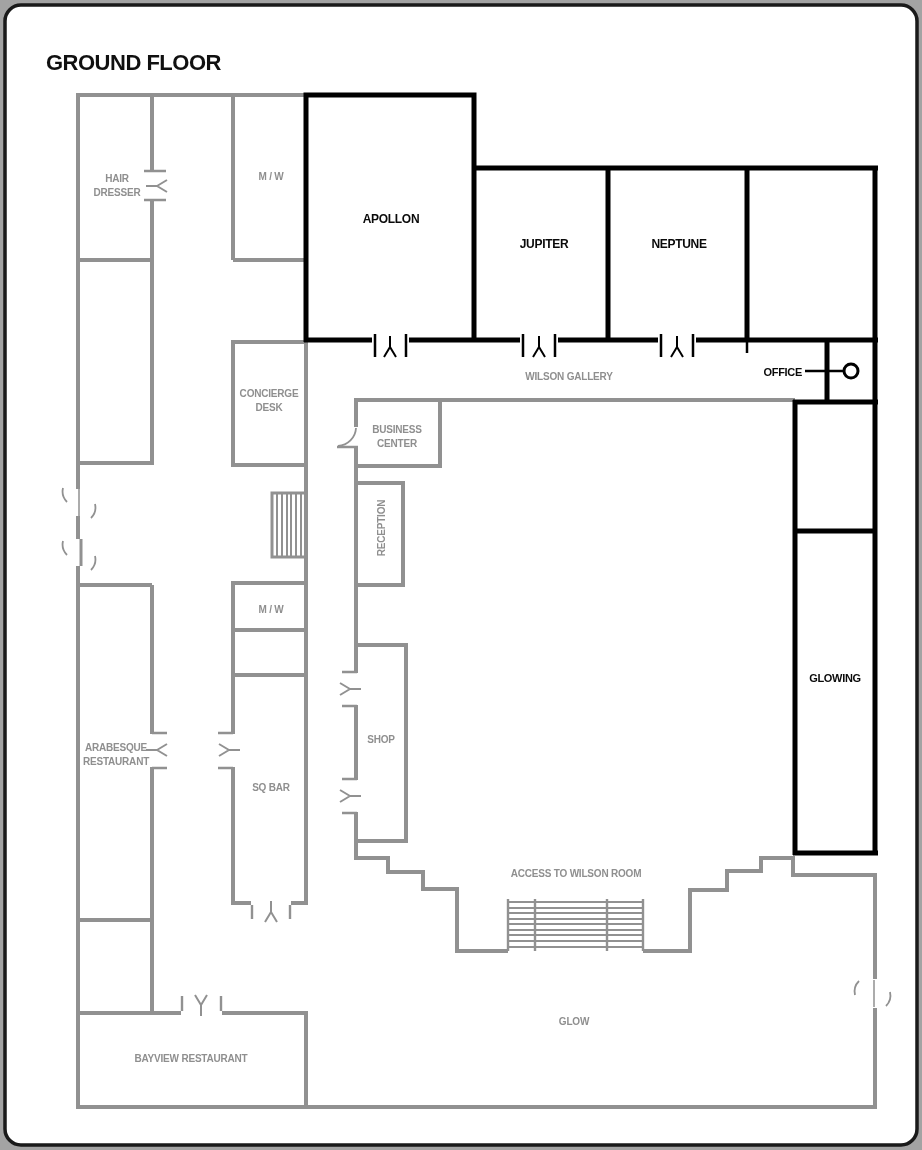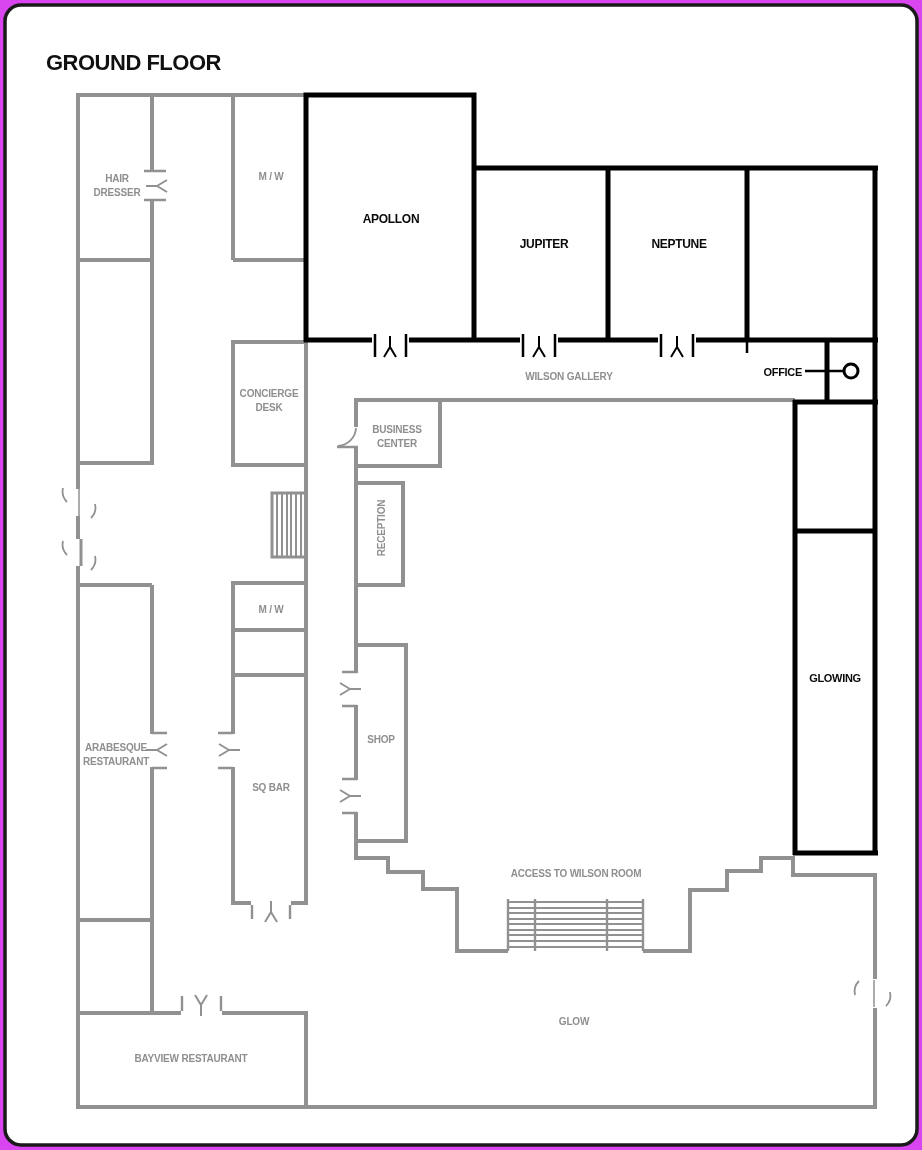--- a/index.html
+++ b/index.html
@@ -1,16 +1,16 @@
 <!DOCTYPE html>
 <html><head>
 <meta charset="utf-8">
 <style>
   html,body{margin:0;padding:0;background:#ffffff;}
-  #stage{position:relative;width:922px;height:1150px;background:#d946ef;overflow:hidden;
+  #stage{position:relative;width:922px;height:1150px;background:#a3a3a3;overflow:hidden;
          font-family:"Liberation Sans", sans-serif;}
   svg{position:absolute;left:0;top:0;}
   .title{font:bold 22px "Liberation Sans",sans-serif;fill:#101010;letter-spacing:-0.5px;}
   .lblg{font:bold 10px "Liberation Sans",sans-serif;fill:#8f8f8f;letter-spacing:-0.2px;}
   .lblb{font:bold 12px "Liberation Sans",sans-serif;fill:#0a0a0a;letter-spacing:-0.3px;}
   .lblb2{font:bold 11px "Liberation Sans",sans-serif;fill:#0a0a0a;letter-spacing:-0.3px;}
   .mid{text-anchor:middle;}
 </style>
 </head>
 <body>

